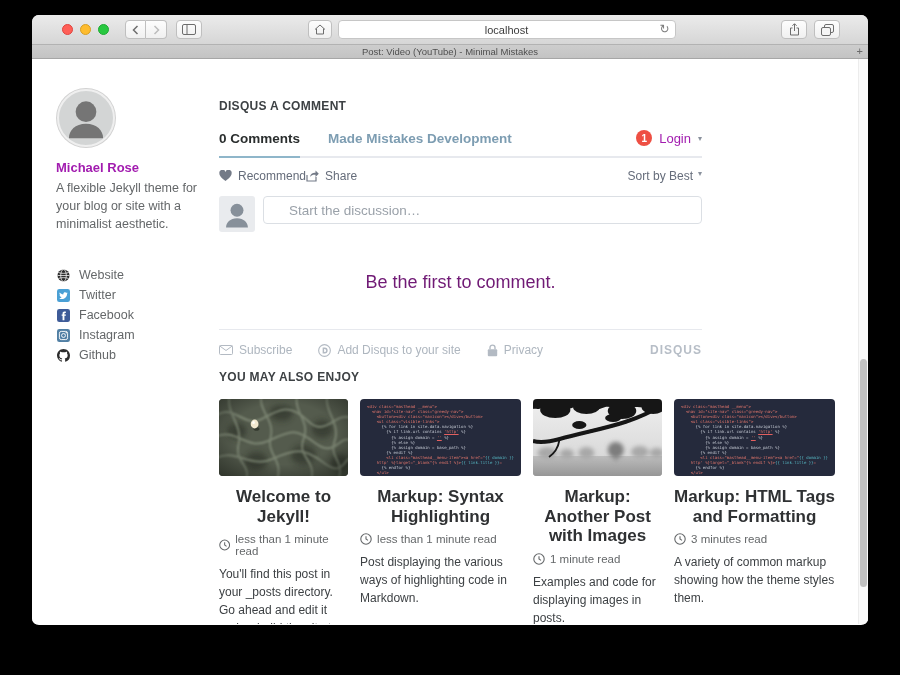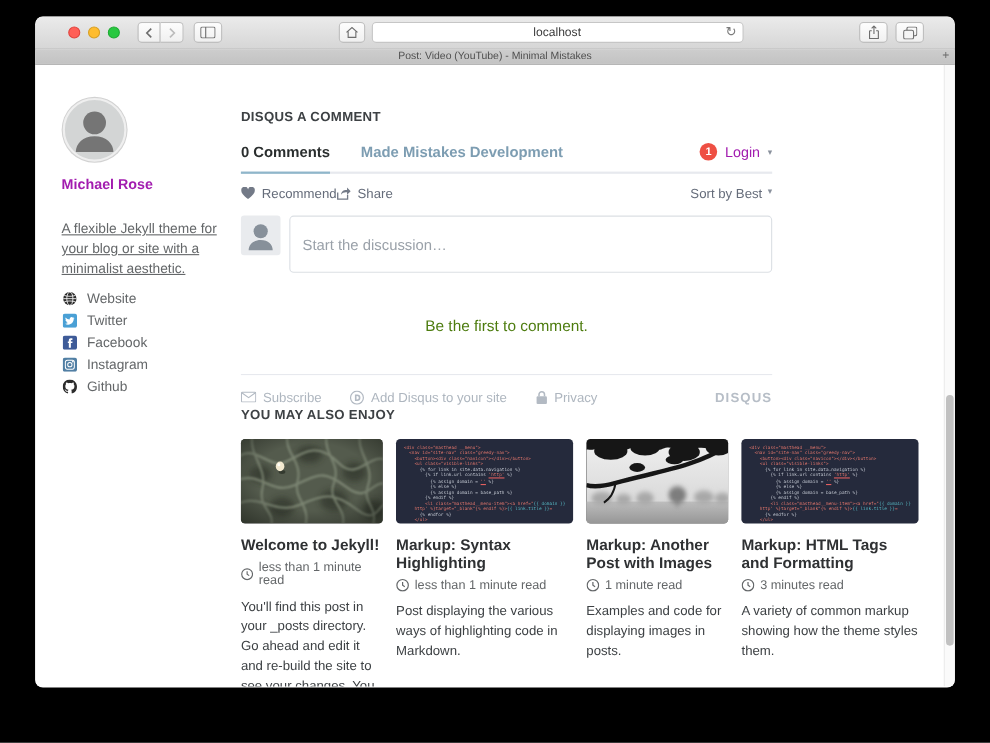--- a/index.html
+++ b/index.html
@@ -38,62 +38,62 @@
   .content { position:relative; height:565px; background:#fff; overflow:hidden; }
 
   .sb-track { position:absolute; right:0; top:0; bottom:0; width:10px; background:#fafafa; border-left:1px solid #ececec; }
   .sb-thumb { position:absolute; right:1px; top:300px; width:7px; height:228px; background:#c1c1c1; border-radius:4px; }
 
   
   .author { position:absolute; left:24px; top:30px; width:160px; }
   .avatar-lg { width:58px; height:58px; border-radius:50%; background:#d3d5d5; margin-left:1px;
     border:2px solid #efefef; box-shadow:0 0 0 1px #d2d2d2; overflow:hidden; }
   .author-name { margin-top:13px; font-size:13px; font-weight:bold; color:#a21caf; }
-  .author-bio { margin-top:24px; font-size:12.5px; line-height:1.45; color:#646769;text-decoration:underline; }
-  .author-links { margin-top:8px; list-style:none; }
+  .author-bio { margin-top:4px; font-size:12.5px; line-height:1.45; color:#646769; }
+  .author-links { margin-top:32px; list-style:none; }
   .author-links li { display:flex; align-items:center; gap:9px; height:20px; font-size:12.5px; color:#646769; cursor:pointer; }
   .lnk-ic { width:14px; height:14px; display:flex; align-items:center; justify-content:center; flex:0 0 14px; }
 
   
   .main { position:absolute; left:187px; top:40px; width:483px; }
   .section-h { font-size:12px; font-weight:bold; letter-spacing:.3px; color:#3d4144; }
   .dq-tabs { margin-top:17px; display:flex; align-items:center; gap:28px; padding-bottom:10px; border-bottom:2px solid #e7e9ee; }
   .dq-tab-active { position:relative; font-size:13.5px; font-weight:bold; color:#2a2e2e; }
   .dq-tab-active::after { content:""; position:absolute; left:0; right:0; bottom:-12px; height:2px; background:#8fb6ca; }
   .dq-community { font-size:13.5px; font-weight:bold; color:#7d9db2; }
   .dq-login { margin-left:auto; display:flex; align-items:center; gap:7px; }
   .badge { width:16px; height:16px; border-radius:50%; background:#ee4f43; color:#fff; font-size:10px; font-weight:bold;
     display:flex; align-items:center; justify-content:center; }
   .login-lbl { font-size:13px; color:#a21caf; }
   .caret { font-size:8px; color:#8a919d; }
   .dq-actions { margin-top:11px; display:flex; align-items:center; font-size:12px; color:#656c7a; }
   .act { display:flex; align-items:center; gap:6px; cursor:pointer; }
   .dq-sort { margin-left:auto; display:flex; align-items:flex-start; gap:5px; cursor:pointer; }
   .composer { margin-top:13px; display:flex; gap:8px; }
   .avatar-sm { width:36px; height:36px; border-radius:3px; background:#e9ebee; overflow:hidden; flex:0 0 36px; }
-  .composer input { flex:1; height:52px; border:1px solid #dbdfe4; border-radius:4px; padding:0 11px;
+  .composer input { flex:1; height:28px; border:1px solid #dbdfe4; border-radius:4px; padding:0 25px;
     font-family:"Liberation Sans",sans-serif; font-size:13.5px; color:#2a2e2e; outline:none; }
   .composer input::placeholder { color:#9aa1a9; }
-  .dq-empty { margin-top:40px; text-align:center; font-size:14px; color:#4d7c0f; }
+  .dq-empty { margin-top:40px; text-align:center; font-size:18px; color:#701a75; }
   .dq-hr { margin-top:36px; border:none; border-top:1px solid #e7e9ee; }
   .dq-footer { margin-top:13px; display:flex; align-items:center; gap:26px; font-size:12px; color:#aeb6bf; }
   .dq-footer .act { gap:6px; }
   .dq-logo { margin-left:auto; font-size:12px; font-weight:bold; letter-spacing:1px; color:#b7bec7; }
 
   
   .related { position:absolute; left:187px; top:311px; width:616px; }
   .cards { margin-top:15px; display:grid; grid-template-columns:repeat(4,1fr); column-gap:12px; }
   .card { display:flex; flex-direction:column; }
   .thumb { height:77px; border-radius:4px; overflow:hidden; position:relative; background:#444; }
   .thumb svg { display:block; width:100%; height:100%; }
   .thumb-code { background:#252a3c; padding:5px 7px; }
   .thumb-code pre { font-family:"DejaVu Sans Mono",monospace; font-size:4px; line-height:5.1px; white-space:pre; }
   .cd-m { color:#e0756b; } .cd-l { color:#c3c8d2; } .cd-t { color:#56b6c2; }
   .cd-s { color:#e0756b; text-decoration:underline; text-decoration-color:#e35f5f; }
-  .card-title { margin-top:11px; font-size:14px; font-weight:bold; line-height:1.15; color:#2f3133; cursor:pointer; }
+  .card-title { margin-top:11px; font-size:17px; font-weight:bold; line-height:1.15; color:#2f3133; cursor:pointer;text-align:center; }
   .card-meta { margin-top:7px; display:flex; align-items:center; gap:5px; font-size:11.5px; color:#646769; }
   .card-excerpt { margin-top:8px; font-size:12px; line-height:1.5; color:#3d4144; }
 </style>
 </head>
 <body>
 
 <div class="window">
 
   <div class="titlebar">
     <div class="traffic">

